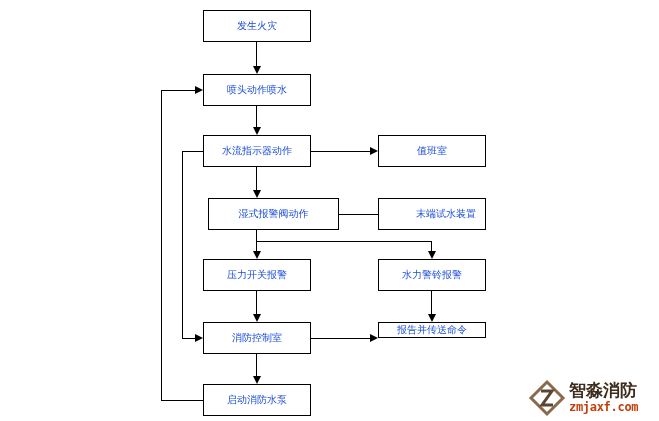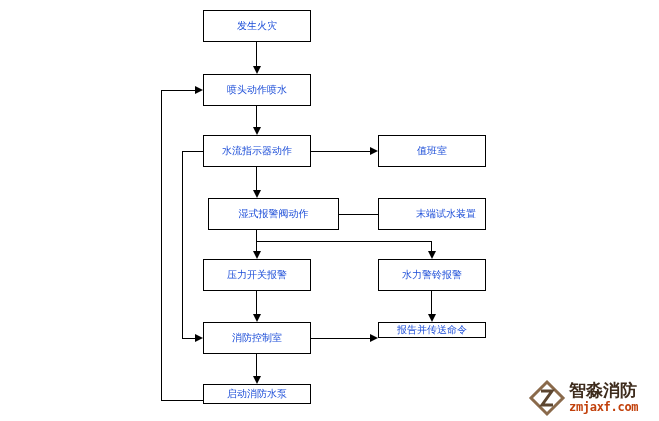--- a/index.html
+++ b/index.html
@@ -179,21 +179,21 @@
   </div>
 
   <div class="node" style="left:203px; top:322px; width:108px; height:32px;">
     <span>消防控制室</span>
   </div>
 
   <div class="node" style="left:378px; top:322px; width:108px; height:16px;">
     <span>报告并传送命令</span>
   </div>
 
-  <div class="node" style="left:203px; top:384px; width:108px; height:20px;">
+  <div class="node" style="left:203px; top:384px; width:108px; height:32px;">
     <span>启动消防水泵</span>
   </div>
 
   <div id="watermark">
     <div id="wm-mark">
       <svg width="38" height="38" viewBox="0 0 38 38" aria-hidden="true">
         <polygon points="19,3 35,19 19,35 3,19" fill="none" stroke="#8a6a4b" stroke-width="3"></polygon>
         <path d="M13 12 L24 12 L14 26 L25 26" fill="none" stroke="#5c4630" stroke-width="3" stroke-linejoin="miter"></path>
       </svg>
     </div>

